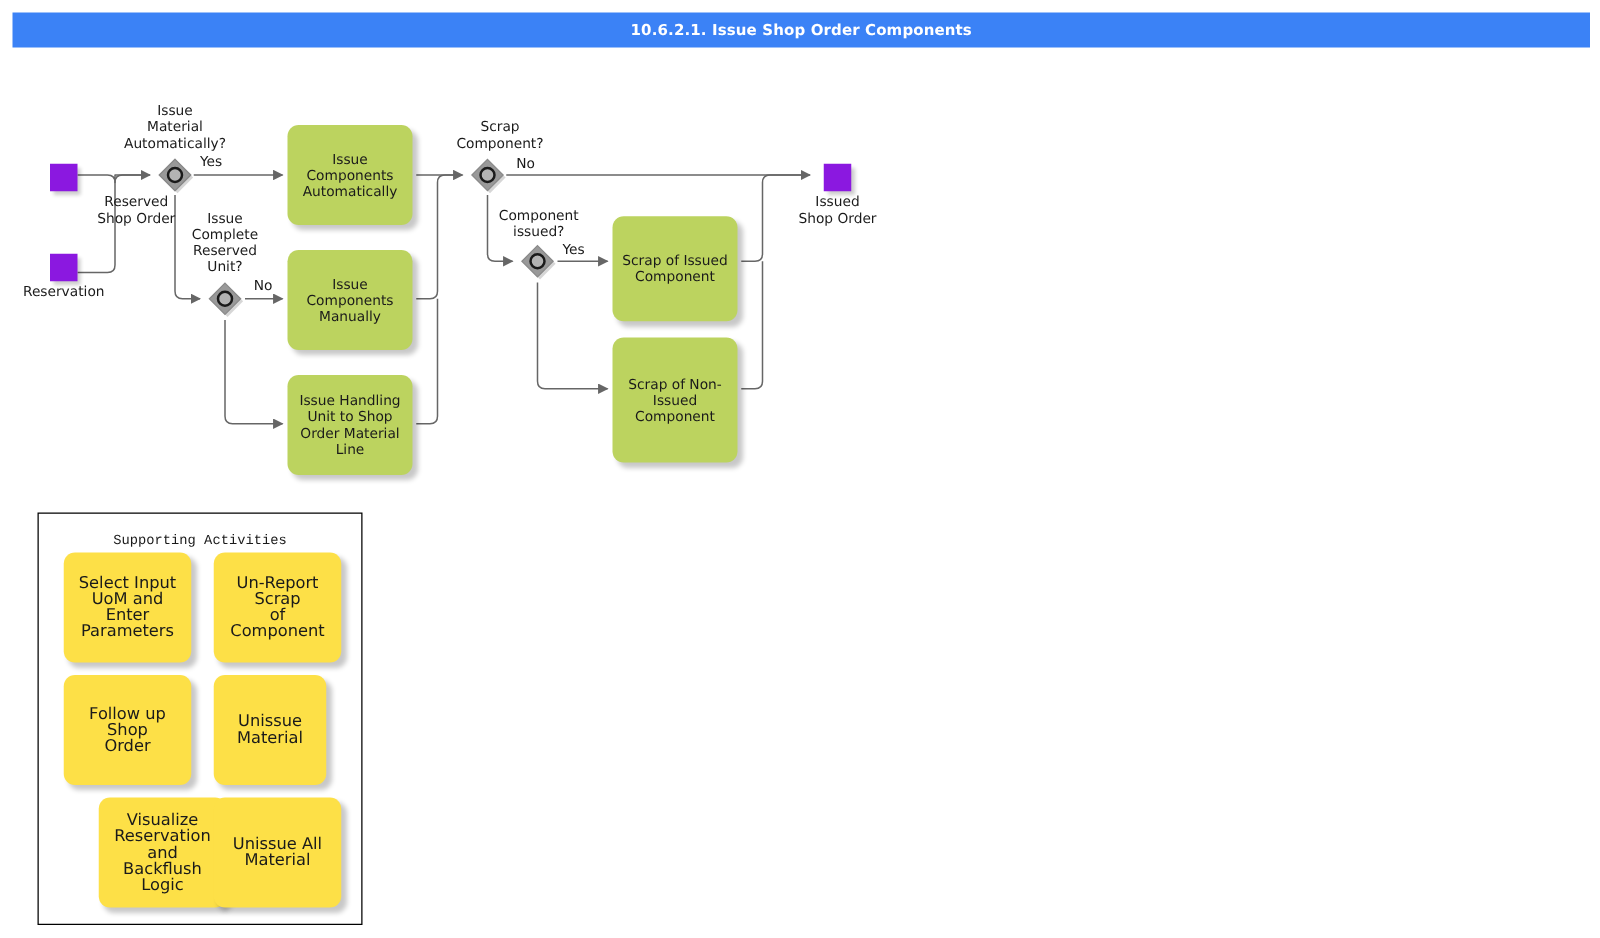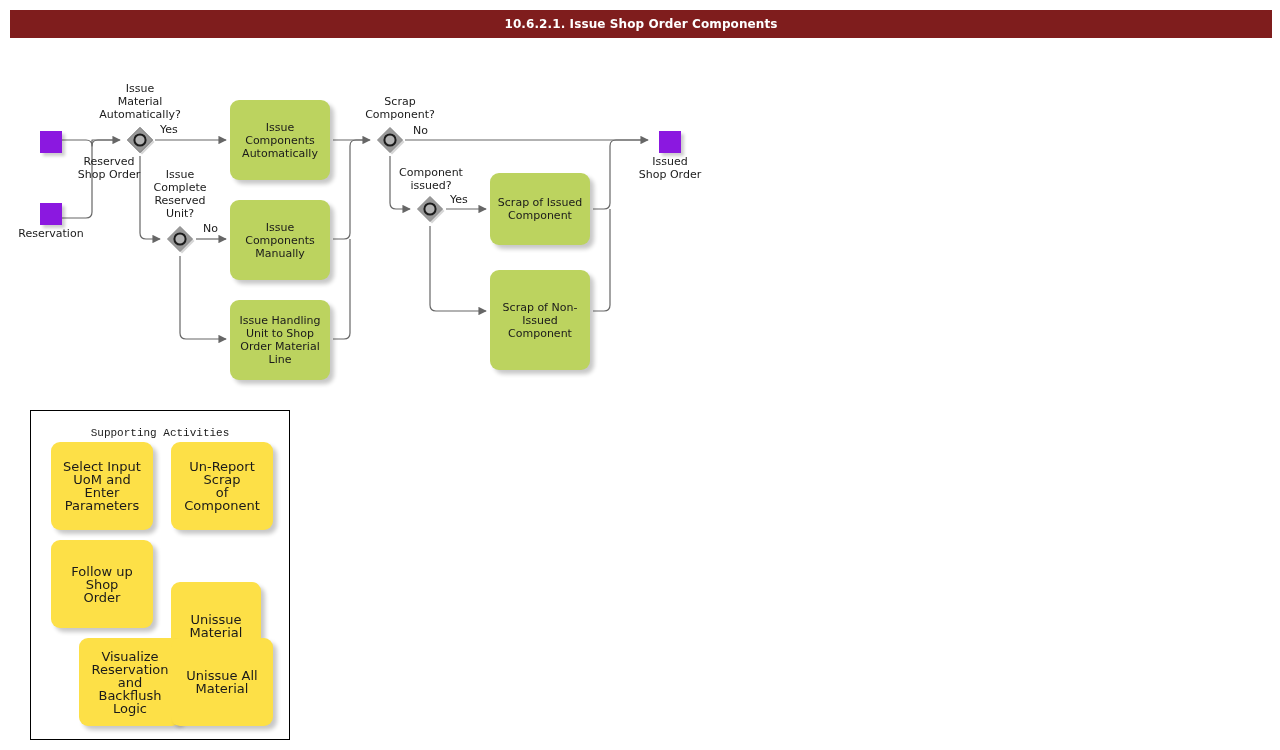--- a/index.html
+++ b/index.html
@@ -19,21 +19,21 @@
     left: 0; top: 0;
     width: 1280px;
     height: 750px;
   }
   .title-bar {
     position: absolute;
     left: 10px;
     top: 10px;
     width: 1262px;
     height: 28px;
-    background: #7f1d1d;
+    background: #3b82f6;
     display: flex;
     align-items: center;
     justify-content: center;
   }
   .title-bar .title-text {
     color: #ffffff;
     font-family: "DejaVu Sans", sans-serif;
     font-size: 12px;
     font-weight: bold;
     letter-spacing: 0.1px;
@@ -254,21 +254,21 @@
 
 <div class="node task" style="left:230px; top:300px; width:100px; height:80px;">
   <div>
     <div>Issue Handling</div>
     <div>Unit to Shop</div>
     <div>Order Material</div>
     <div>Line</div>
   </div>
 </div>
 
-<div class="node task" style="left:490px; top:173px; width:100px; height:72px;">
+<div class="node task" style="left:490px; top:173px; width:100px; height:84px;">
   <div>
     <div>Scrap of Issued</div>
     <div>Component</div>
   </div>
 </div>
 
 <div class="node task" style="left:490px; top:270px; width:100px; height:100px;">
   <div>
     <div>Scrap of Non-</div>
     <div>Issued</div>
@@ -294,21 +294,21 @@
     </div>
   </div>
 
   <div class="sup-task" style="left:20px; top:129px; width:102px; height:88px;">
     <div>
       <div>Follow up Shop</div>
       <div>Order</div>
     </div>
   </div>
 
-  <div class="sup-task" style="left:140px; top:129px; width:90px; height:88px;margin-top:42px;">
+  <div class="sup-task" style="left:140px; top:129px; width:90px; height:88px;">
     <div>
       <div>Unissue Material</div>
     </div>
   </div>
 
   <div class="sup-task" style="left:20px; top:227px; width:102px; height:88px;margin-left:28px;">
     <div>
       <div>Visualize</div>
       <div>Reservation and</div>
       <div>Backflush Logic</div>

